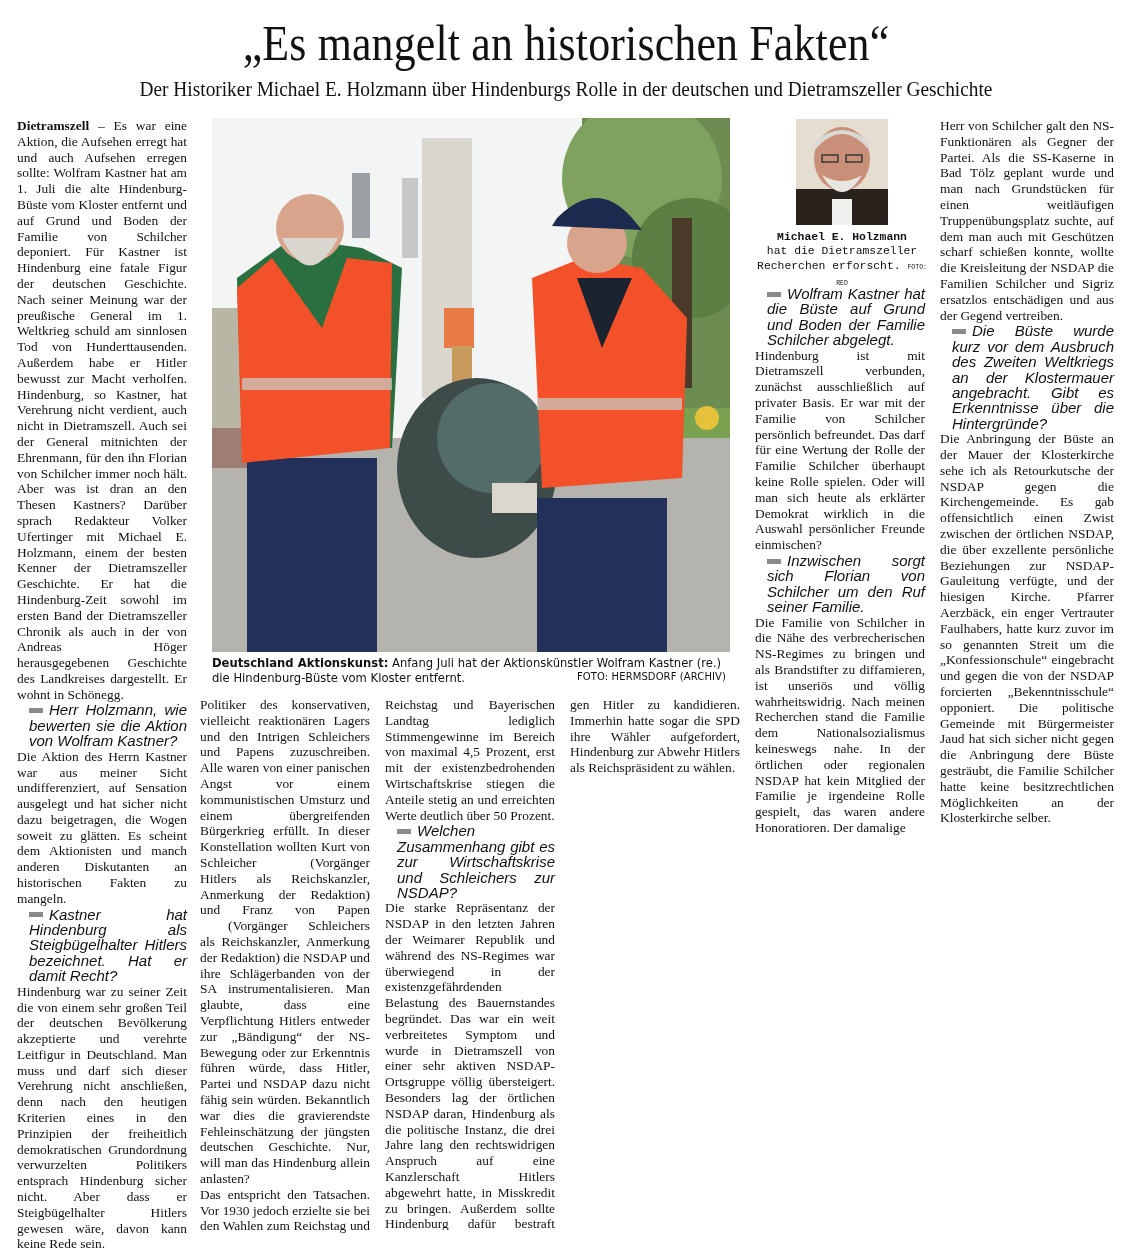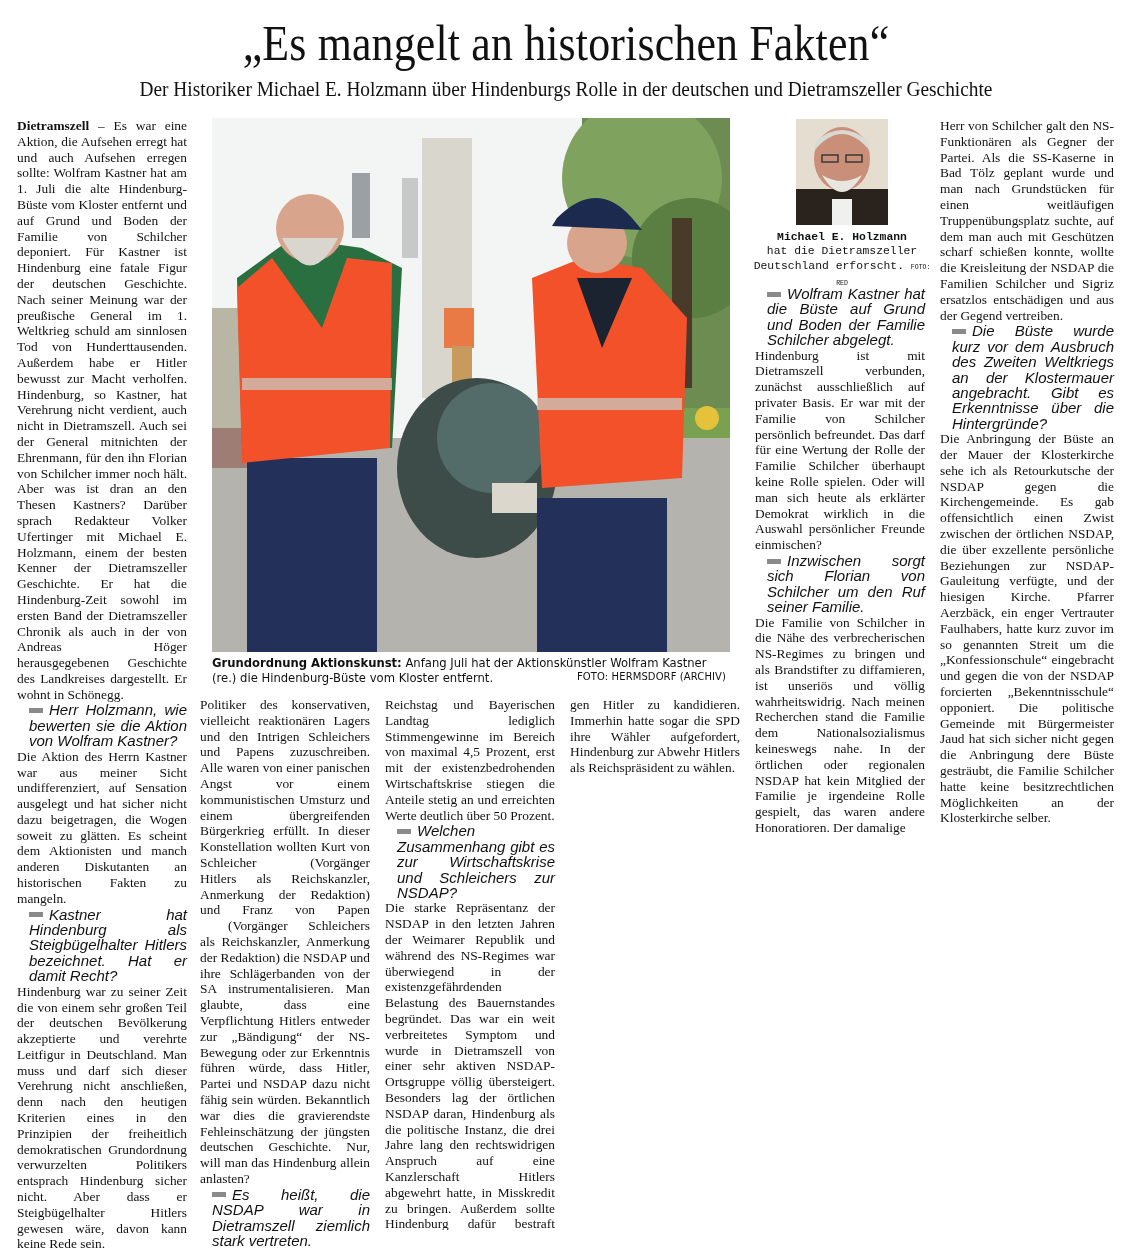--- a/index.html
+++ b/index.html
@@ -80,27 +80,26 @@
     <rect x="325" y="380" width="130" height="154" fill="#22305a"></rect>
     <path d="M320 160 L370 140 L430 150 L475 200 L470 360 L330 370 Z" fill="#f3512a"></path>
     <path d="M365 160 L390 230 L420 160 Z" fill="#1c2330"></path>
     <rect x="325" y="280" width="145" height="12" fill="#c9c9c0" opacity="0.75"></rect>
     <circle cx="385" cy="125" r="30" fill="#d8a48c"></circle>
     <path d="M345 100 Q385 60 420 100 L430 112 L340 108 Z" fill="#1c2a4f"></path>
     <rect x="280" y="365" width="45" height="30" fill="#dcd7cc"></rect>
   </svg>
 </div>
 <div class="caption">
-  <b>Grundordnung Aktionskunst:</b><span> Anfang Juli hat der Aktionskünstler Wolfram Kastner (re.) die Hindenburg-Büste vom Kloster entfernt.</span>
+  <b>Deutschland Aktionskunst:</b><span> Anfang Juli hat der Aktionskünstler Wolfram Kastner (re.) die Hindenburg-Büste vom Kloster entfernt.</span>
   <span class="credit">FOTO: HERMSDORF (ARCHIV)</span>
 </div>
 
 <div class="col" style="left:200px;top:697px;width:170px;">
   <p><span>Politiker des konservativen, vielleicht reaktionären Lagers und den Intrigen Schleichers und Papens zuzuschreiben. Alle waren von einer panischen Angst vor einem kommunistischen Umsturz und einem übergreifenden Bürgerkrieg erfüllt. In dieser Konstellation wollten Kurt von Schleicher </span><span class="ital">(Vorgänger Hitlers als Reichskanzler, Anmerkung der Redaktion)</span><span> und Franz von Papen </span><span class="ital">(Vorgänger Schleichers als Reichskanzler, Anmerkung der Redaktion)</span><span> die NSDAP und ihre Schlägerbanden von der SA instrumentalisieren. Man glaubte, dass eine Verpflichtung Hitlers entweder zur „Bändigung“ der NS-Bewegung oder zur Erkenntnis führen würde, dass Hitler, Partei und NSDAP dazu nicht fähig sein würden. Bekanntlich war dies die gravierendste Fehleinschätzung der jüngsten deutschen Geschichte. Nur, will man das Hindenburg allein anlasten?</span></p>
-  <p class="q"><span class="sq"></span><span>Es heißt, die NSDAP war in Dietramszell ziemlich stark vertreten.</span></p>
   <p style="height:46px;overflow:hidden;"><span>Das entspricht den Tatsachen. Vor 1930 jedoch erzielte sie bei den Wahlen zum Reichstag und Bayerischen Landtag lediglich Stimmengewinne im Bereich von maximal 4,5 Prozent, erst mit der existenzbedrohenden Wirtschaftskrise stiegen die Anteile stetig an und erreichten Werte deutlich über 50 Prozent.</span></p>
 </div>
 
 <div class="col" style="left:385px;top:697px;width:170px;">
   <p>Reichstag und Bayerischen Landtag lediglich Stimmengewinne im Bereich von maximal 4,5 Prozent, erst mit der existenzbedrohenden Wirtschaftskrise stiegen die Anteile stetig an und erreichten Werte deutlich über 50 Prozent.</p>
   <p class="q"><span class="sq"></span><span>Welchen Zusammenhang gibt es zur Wirtschaftskrise und Schleichers zur NSDAP?</span></p>
   <p style="height:330px;overflow:hidden;"><span>Die starke Repräsentanz der NSDAP in den letzten Jahren der Weimarer Republik und während des NS-Regimes war überwiegend in der existenzgefährdenden Belastung des Bauernstandes begründet. Das war ein weit verbreitetes Symptom und wurde in Dietramszell von einer sehr aktiven NSDAP-Ortsgruppe völlig übersteigert. Besonders lag der örtlichen NSDAP daran, Hindenburg als die politische Instanz, die drei Jahre lang den rechtswidrigen Anspruch auf eine Kanzlerschaft Hitlers abgewehrt hatte, in Misskredit zu bringen. Außerdem sollte Hindenburg dafür bestraft werden, dass er bei der Reichspräsidentenwahl im Jahr 1932 gewagt hatte, als parteiübergeordnete Kraft gegen Hitler zu kandidieren. Immerhin hatte sogar die SPD ihre Wähler aufgefordert, Hindenburg zur Abwehr Hitlers als Reichspräsident zu wählen.</span></p>
 </div>
 
 <div class="col" style="left:570px;top:697px;width:170px;">
@@ -114,21 +113,21 @@
     <ellipse cx="46" cy="40" rx="28" ry="32" fill="#c98f78"></ellipse>
     <path d="M18 32 Q46 -2 74 32 L72 22 Q46 0 20 22 Z" fill="#d9d9d6"></path>
     <path d="M26 56 Q46 90 66 56 Q46 68 26 56 Z" fill="#e8e6e1"></path>
     <rect x="26" y="36" width="16" height="7" fill="none" stroke="#333" stroke-width="1.4"></rect>
     <rect x="50" y="36" width="16" height="7" fill="none" stroke="#333" stroke-width="1.4"></rect>
     <rect x="36" y="80" width="20" height="26" fill="#f0f0ee"></rect>
   </svg>
 </div>
 <div class="portrait-caption">
   <b>Michael E. Holzmann</b><br>
-  <span>hat die Dietramszeller Deutschland erforscht.</span>
+  <span>hat die Dietramszeller Recherchen erforscht.</span>
   <span class="small">FOTO: RED</span>
 </div>
 
 <div class="col" style="left:755px;top:278px;width:170px;">
   <p class="q" style="margin-top:8px;"><span class="sq"></span><span>Wolfram Kastner hat die Büste auf Grund und Boden der Familie Schilcher abgelegt.</span></p>
   <p>Hindenburg ist mit Dietramszell verbunden, zunächst ausschließlich auf privater Basis. Er war mit der Familie von Schilcher persönlich befreundet. Das darf für eine Wertung der Rolle der Familie Schilcher überhaupt keine Rolle spielen. Oder will man sich heute als erklärter Demokrat wirklich in die Auswahl persönlicher Freunde einmischen?</p>
   <p class="q"><span class="sq"></span><span>Inzwischen sorgt sich Florian von Schilcher um den Ruf seiner Familie.</span></p>
   <p>Die Familie von Schilcher in die Nähe des verbrecherischen NS-Regimes zu bringen und als Brandstifter zu diffamieren, ist unseriös und völlig wahrheitswidrig. Nach meinen Recherchen stand die Familie dem Nationalsozialismus keineswegs nahe. In der örtlichen oder regionalen NSDAP hat kein Mitglied der Familie je irgendeine Rolle gespielt, das waren andere Honoratioren. Der damalige</p>
 </div>
 

